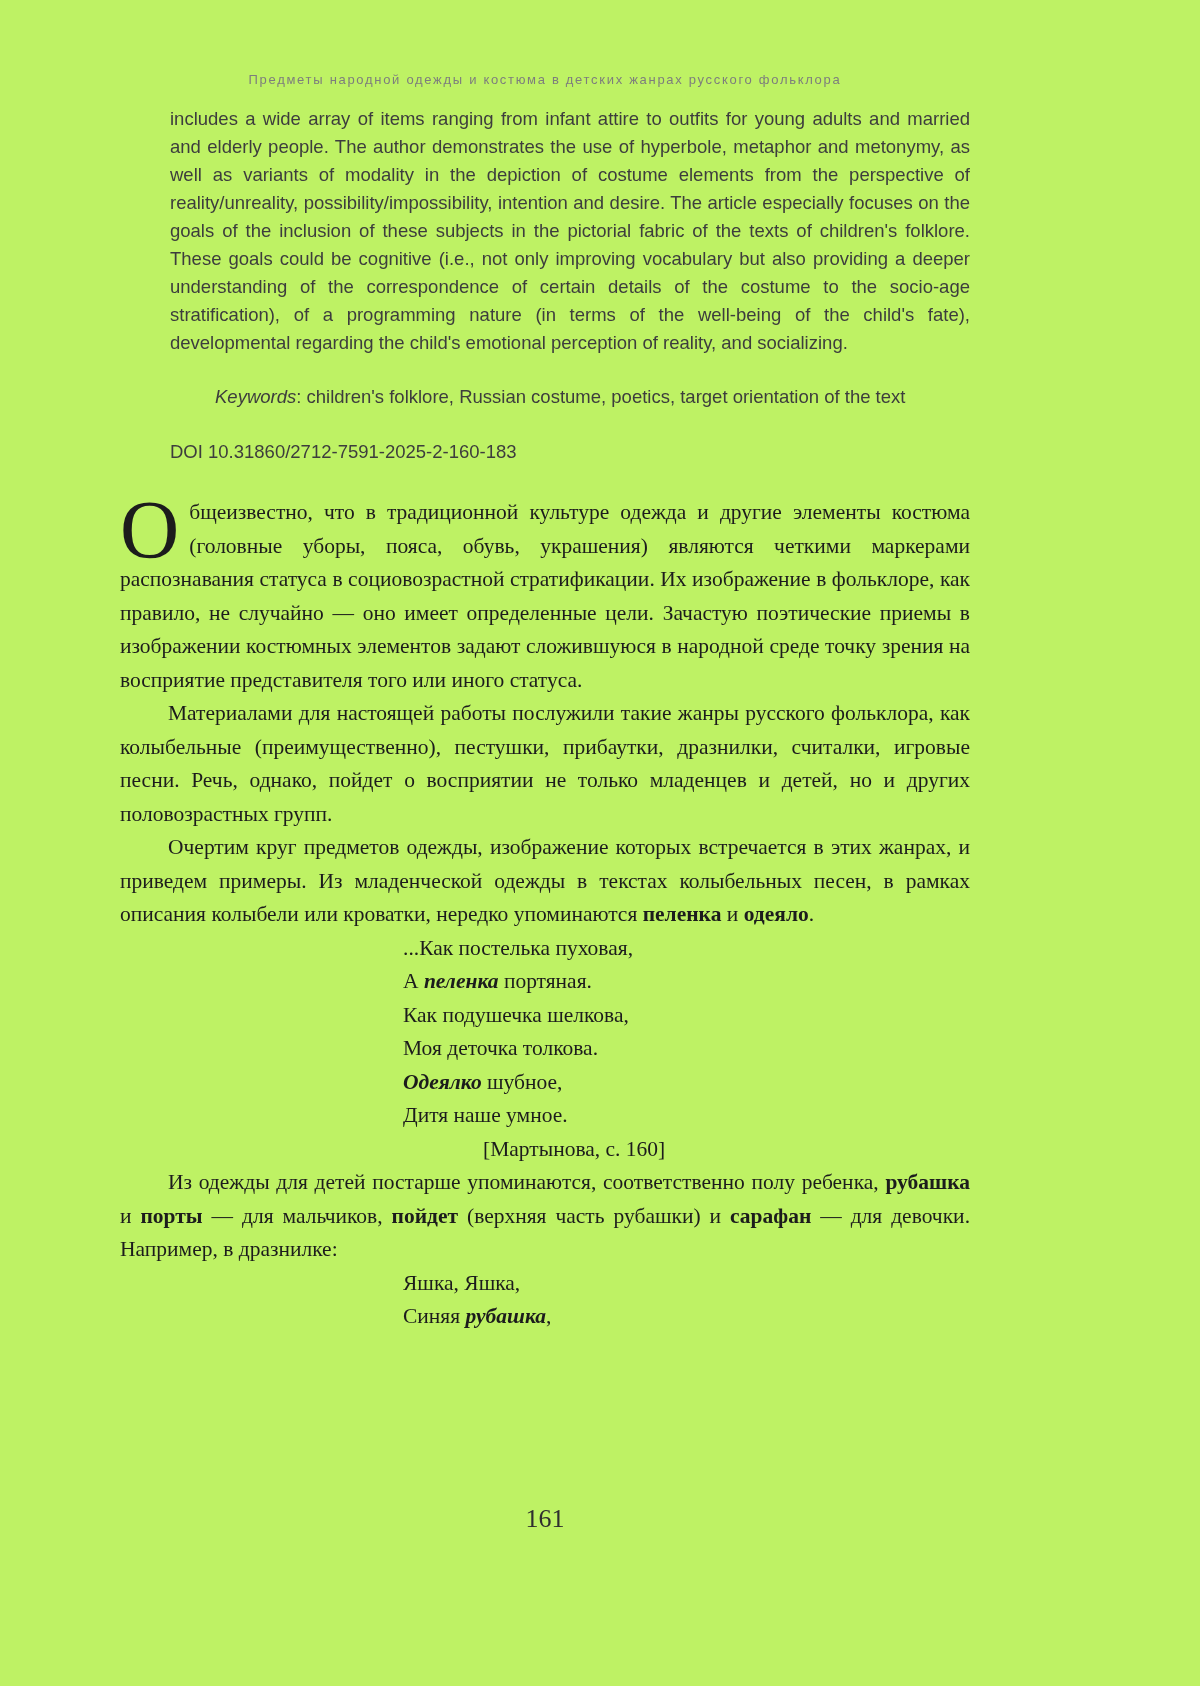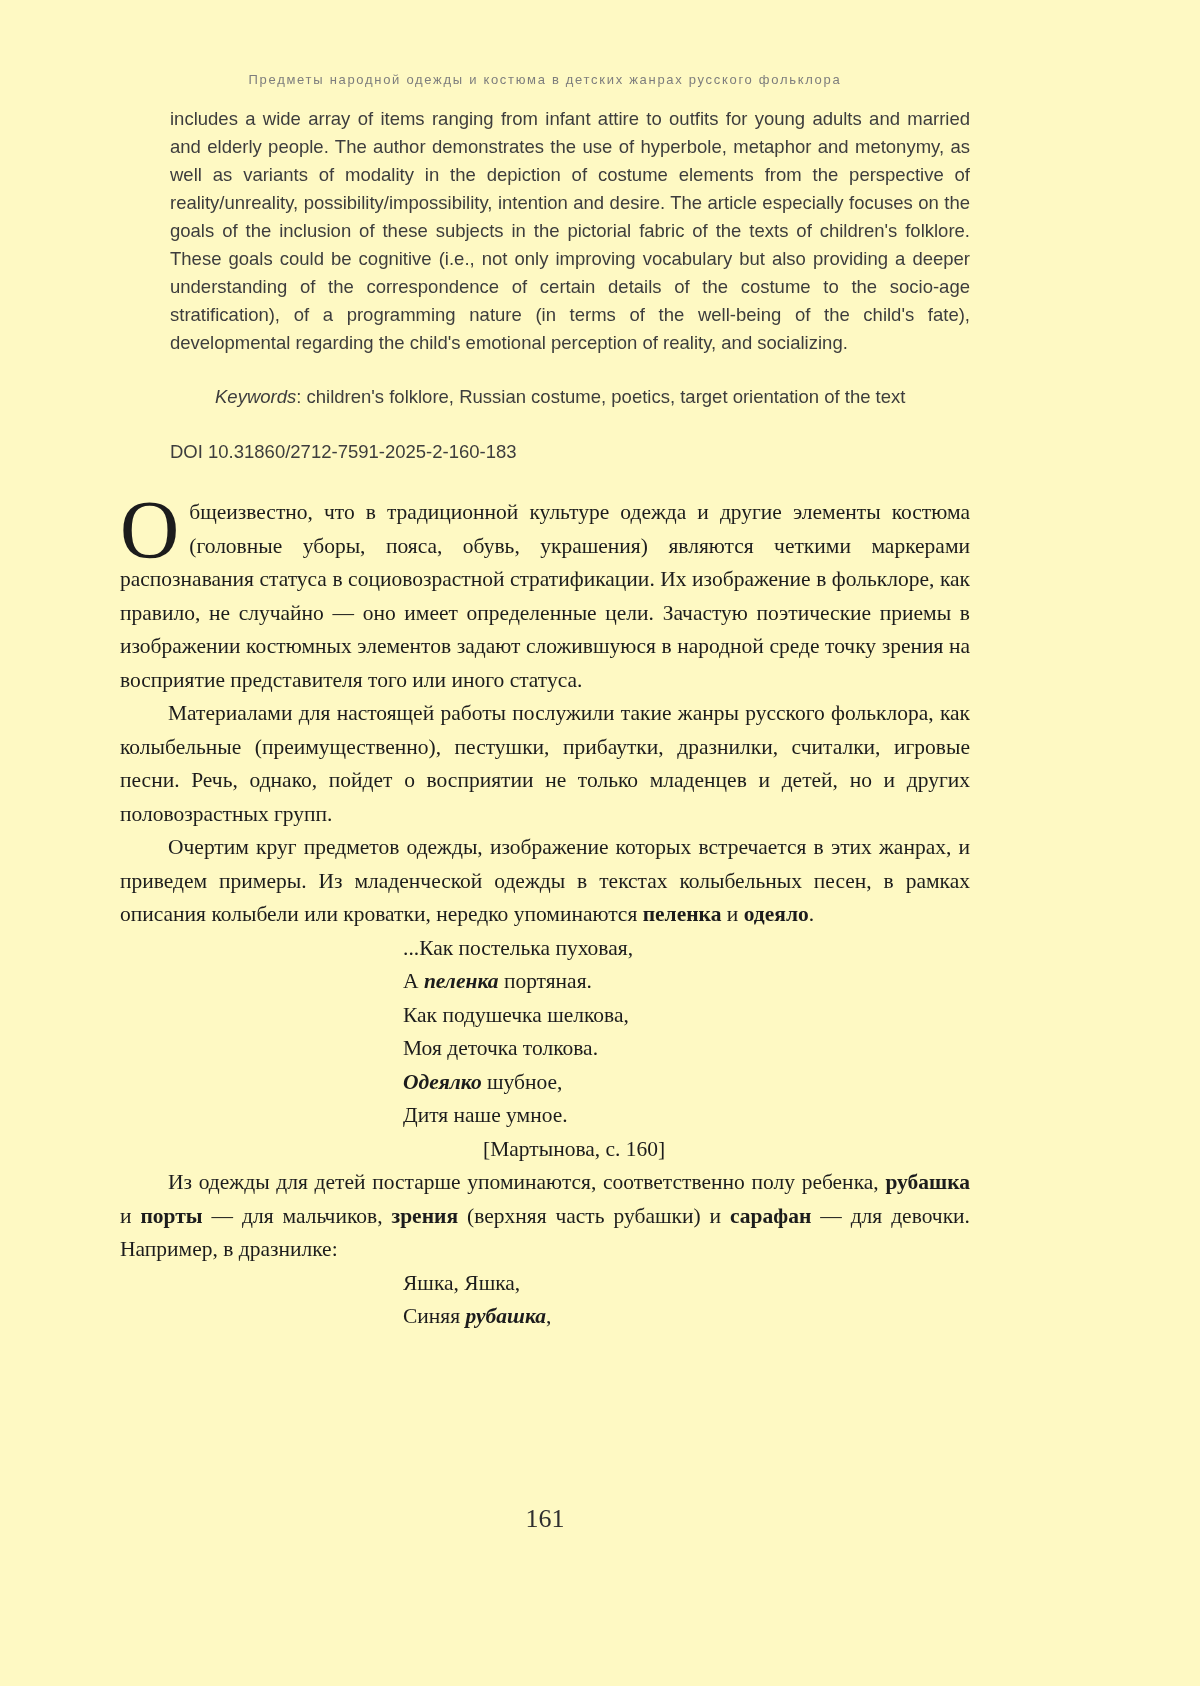--- a/index.html
+++ b/index.html
@@ -2,21 +2,21 @@
 <html lang="ru"><head>
 <meta charset="utf-8">
 <style>
   * { margin: 0; padding: 0; box-sizing: border-box; }
   html, body { background: #ffffff; }
   .page {
     position: relative;
     width: 1200px;
     height: 1686px;
     margin: 0 auto;
-    background: #fef9c3;
+    background: #bef264;
     padding: 72px 230px 0 120px;
     overflow: hidden;
   }
   
   .running-head {
     font-family: "Liberation Sans", sans-serif;
     font-size: 13px;
     letter-spacing: 1.7px;
     color: #7d7d7d;
     text-align: center;
@@ -95,21 +95,21 @@
     <div class="verse">
       <div class="verse-line"><span>...Как постелька пуховая,</span></div>
       <div class="verse-line"><span>А </span><span class="b i">пеленка</span><span> портяная.</span></div>
       <div class="verse-line"><span>Как подушечка шелкова,</span></div>
       <div class="verse-line"><span>Моя деточка толкова.</span></div>
       <div class="verse-line"><span class="b i">Одеялко</span><span> шубное,</span></div>
       <div class="verse-line"><span>Дитя наше умное.</span></div>
       <div class="verse-attribution">[Мартынова, с. 160]</div>
     </div>
 
-    <p class="indent"><span>Из одежды для детей постарше упоминаются, соответственно полу ребенка, </span><span class="b">рубашка</span><span> и </span><span class="b">порты</span><span> — для мальчиков, </span><span class="b">зрения</span><span> (верхняя часть рубашки) и </span><span class="b">сарафан</span><span> — для девочки. Например, в дразнилке:</span></p>
+    <p class="indent"><span>Из одежды для детей постарше упоминаются, соответственно полу ребенка, </span><span class="b">рубашка</span><span> и </span><span class="b">порты</span><span> — для мальчиков, </span><span class="b">пойдет</span><span> (верхняя часть рубашки) и </span><span class="b">сарафан</span><span> — для девочки. Например, в дразнилке:</span></p>
 
     <div class="verse">
       <div class="verse-line"><span>Яшка, Яшка,</span></div>
       <div class="verse-line"><span>Синяя </span><span class="b i">рубашка</span><span>,</span></div>
     </div>
 
   </section>
 
   <div class="page-number">161</div>
 

